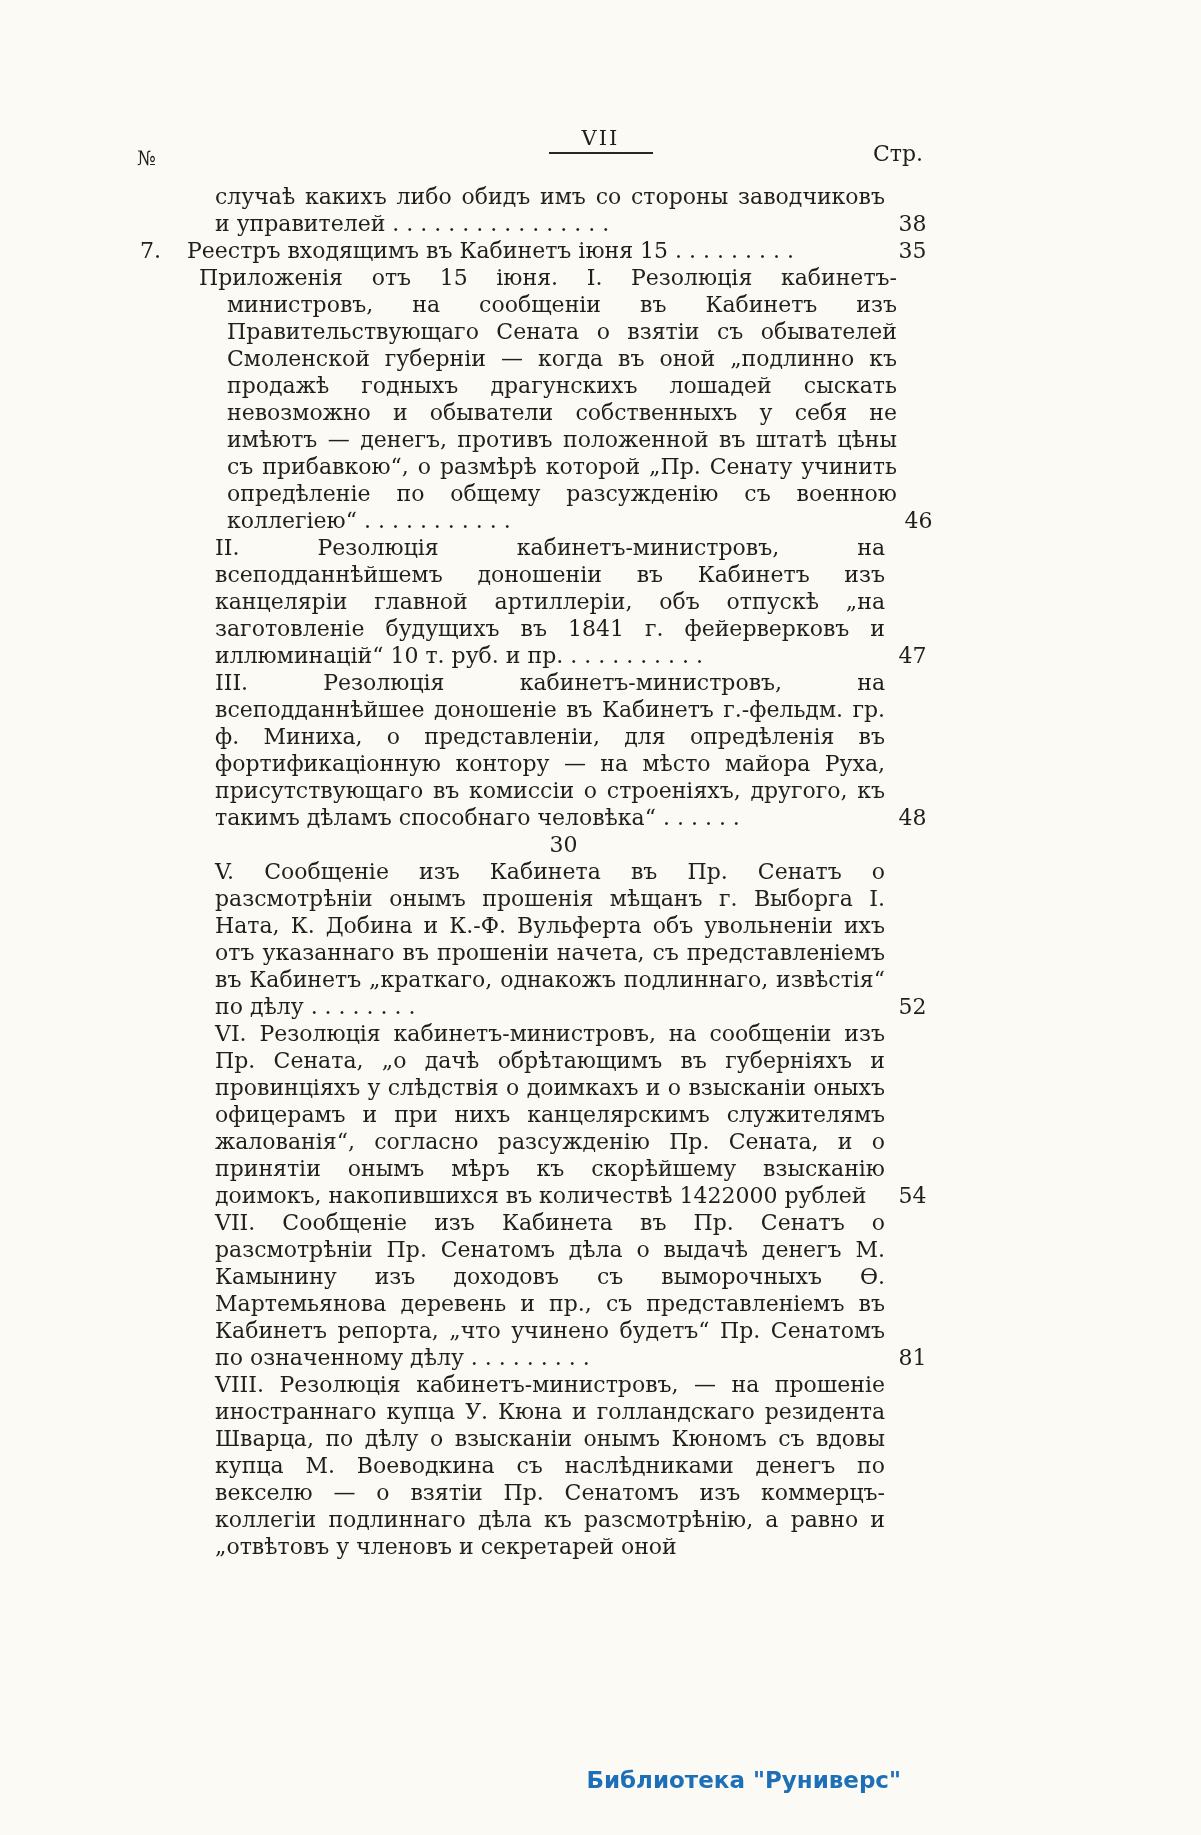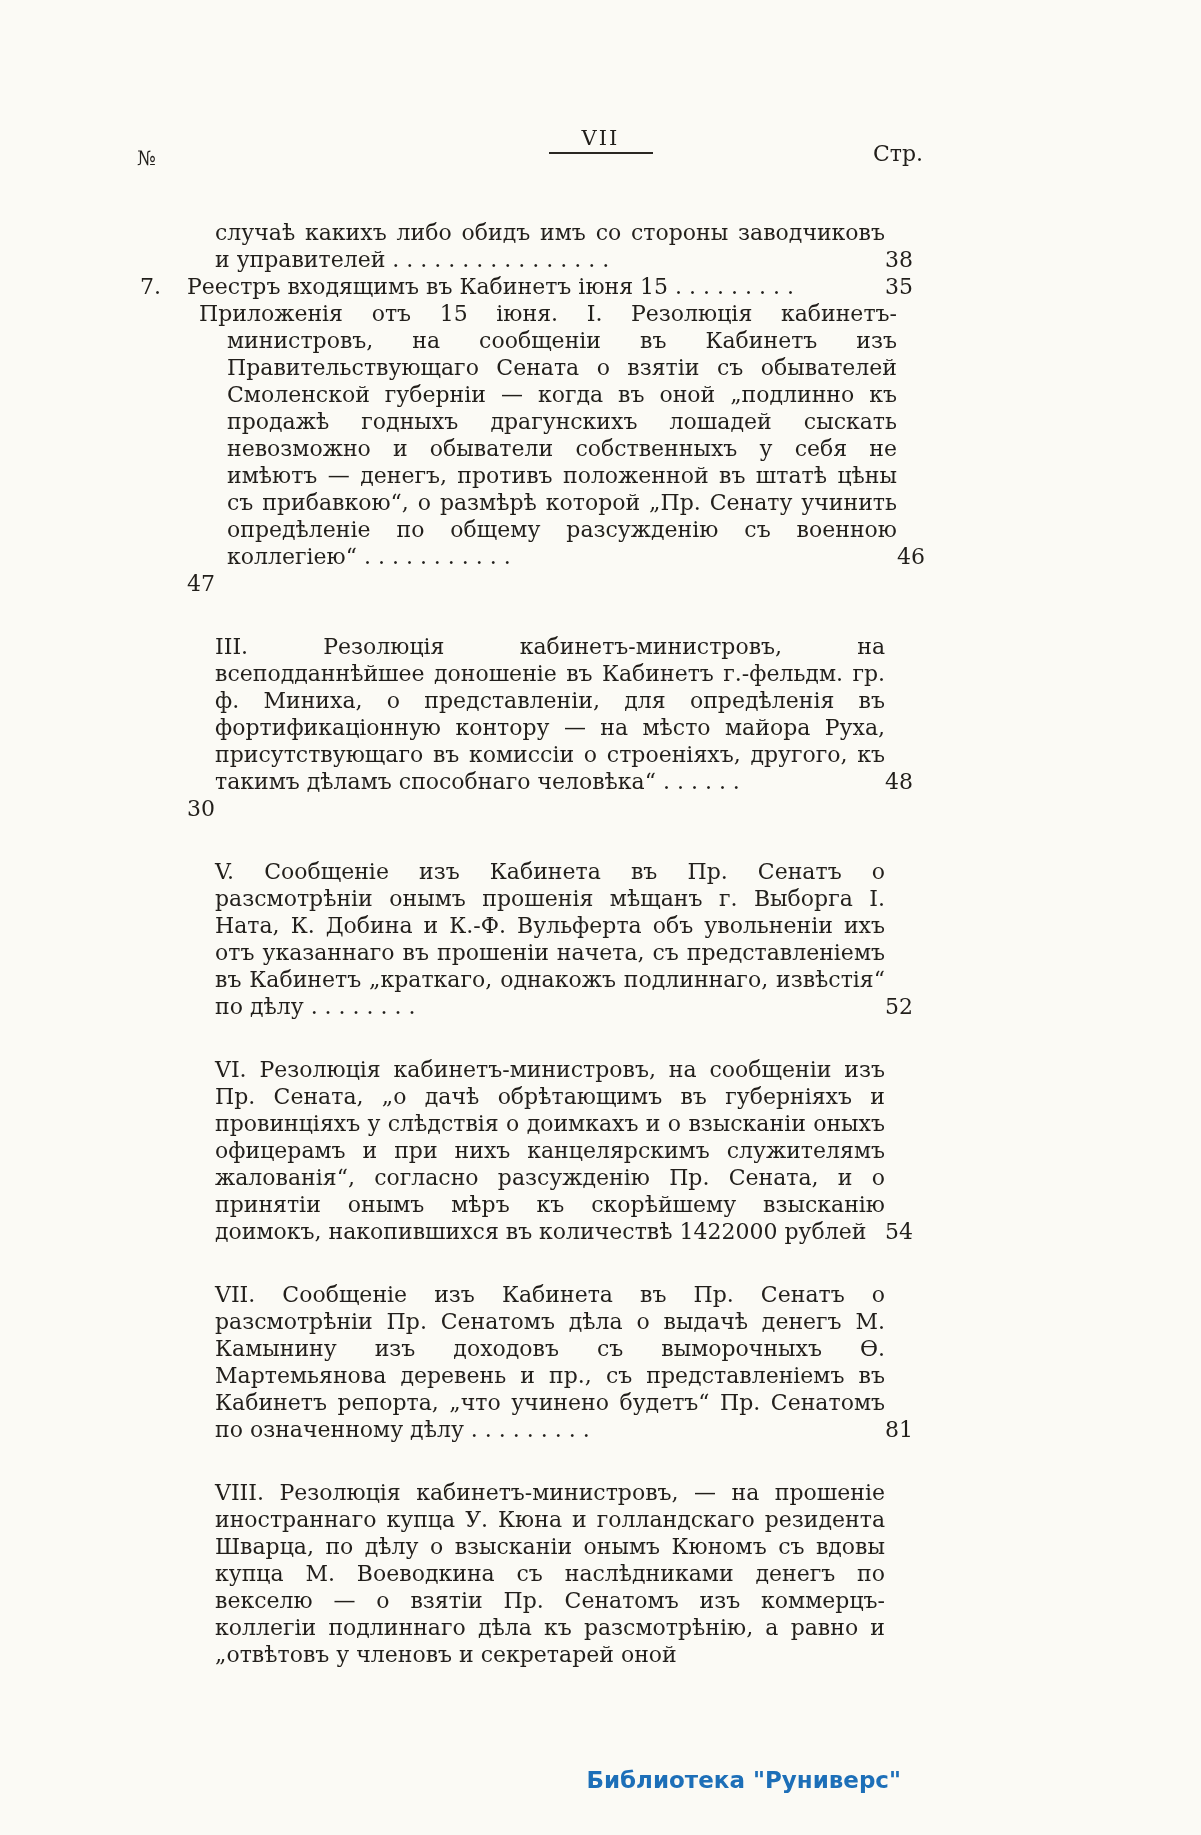--- a/index.html
+++ b/index.html
@@ -52,25 +52,25 @@
   .num {
     width: 47px;
     flex: 0 0 47px;
   }
   .body {
     width: 698px;
     flex: 0 0 698px;
     box-sizing: border-box;
     text-align: justify;
   }
-  .body.cont { padding-left: 28px; margin-top: 36px; }
+  .body.cont { padding-left: 28px; }
   .body.hang { padding-left: 28px; text-indent: -28px; margin-left: 12px; }
   .pg {
     flex: 1 1 auto;
-    text-align: left;
+    text-align: center;
     align-self: flex-end;
     white-space: nowrap;
   }
 
   
   .watermark {
     position: absolute;
     right: 300px; bottom: 42px;
     font-family: "DejaVu Sans", "Liberation Sans", sans-serif;
     font-weight: bold;
@@ -104,20 +104,21 @@
     </div>
 
     <div class="entry">
       <div class="num"></div>
       <div class="body hang">Приложенія отъ 15 іюня. I. Резолюція кабинетъ-министровъ, на сообщеніи въ Кабинетъ изъ Правительствующаго Сената о взятіи съ обывателей Смоленской губерніи — когда въ оной „подлинно къ продажѣ годныхъ драгунскихъ лошадей сыскать невозможно и обыватели собственныхъ у себя не имѣютъ — денегъ, противъ положенной въ штатѣ цѣны съ прибавкою“, о размѣрѣ которой „Пр. Сенату учинить опредѣленіе по общему разсужденію съ военною коллегіею“ . . . . . . . . . . .</div>
       <div class="pg">46</div>
     </div>
 
     <div class="entry">
       <div class="num"></div>
+      <div class="body cont">II. Резолюція кабинетъ-министровъ, на всеподданнѣйшемъ доношеніи въ Кабинетъ изъ канцеляріи главной артиллеріи, объ отпускѣ „на заготовленіе будущихъ въ 1841 г. фейерверковъ и иллюминацій“ 10 т. руб. и пр. . . . . . . . . . .</div>
       <div class="pg">47</div>
     </div>
 
     <div class="entry">
       <div class="num"></div>
       <div class="body cont">III. Резолюція кабинетъ-министровъ, на всеподданнѣйшее доношеніе въ Кабинетъ г.-фельдм. гр. ф. Миниха, о представленіи, для опредѣленія въ фортификаціонную контору — на мѣсто майора Руха, присутствующаго въ комиссіи о строеніяхъ, другого, къ такимъ дѣламъ способнаго человѣка“ . . . . . .</div>
       <div class="pg">48</div>
     </div>
 
     <div class="entry">

